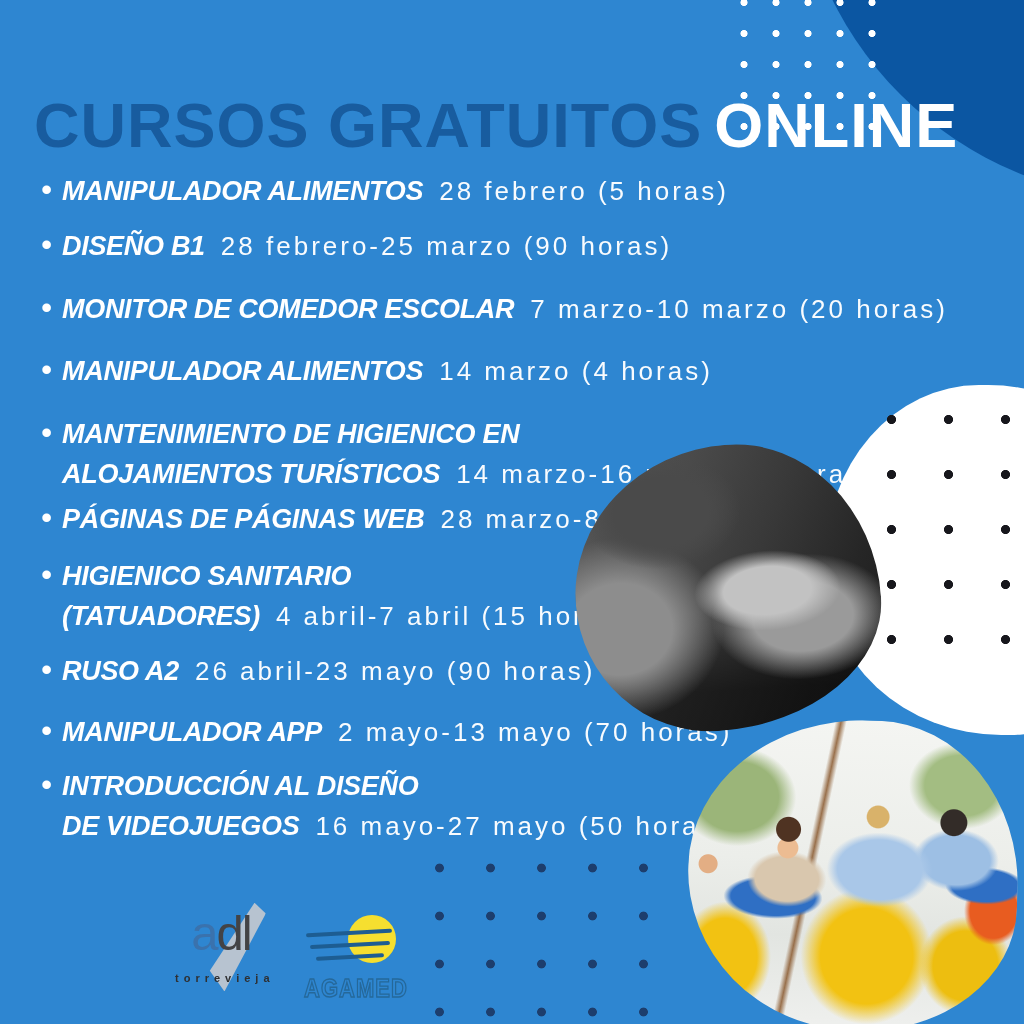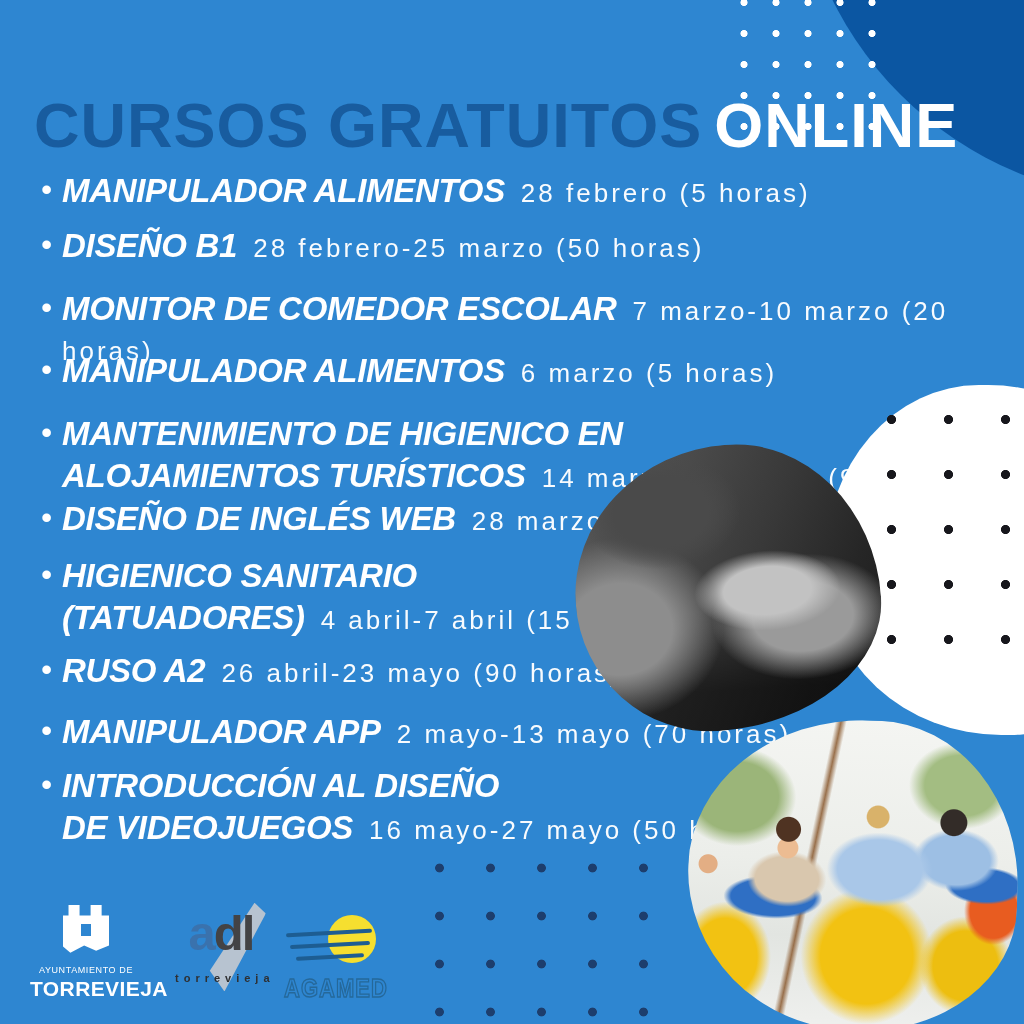--- a/index.html
+++ b/index.html
@@ -37,21 +37,21 @@
   .title{
     position:absolute;left:34px;top:50px;z-index:5;white-space:nowrap;
     font-size:63px;font-weight:700;letter-spacing:1px;line-height:1.05;
   }
   .title .t-main{color:var(--title-blue,#185C9F);}
   .title .t-highlight{color:#fff;margin-left:12px;}
   
   .course{position:absolute;left:62px;width:950px;z-index:5;line-height:36px;color:#fff;}
   .bullet{position:absolute;left:-21px;top:-1px;font-size:30px;font-weight:700;font-style:italic;}
   .cname{
-    font-size:33px;font-weight:700;font-style:italic;letter-spacing:-0.3px;
+    font-size:27px;font-weight:700;font-style:italic;letter-spacing:-0.3px;
     white-space:pre-line;
   }
   .cdate{
     font-size:26px;font-weight:400;letter-spacing:3px;margin-left:16px;
     color:rgba(255,255,255,.97);
     margin-top:16px;
   }
   
   .photo{position:absolute;overflow:hidden;}
   .photo-tattoo{
@@ -99,25 +99,25 @@
   }
   .castle-window{position:absolute;left:18px;top:19px;width:10px;height:12px;background:var(--background,#2E86D1);}
   .ayto-line1{font-size:9px;letter-spacing:.6px;margin-bottom:2px;}
   .ayto-line2{font-size:21px;font-weight:700;letter-spacing:.4px;}
   .logo-adl{left:175px;top:898px;width:92px;}
   .adl-swoosh{
     position:absolute;left:28px;top:2px;width:58px;height:92px;
     background:rgba(198,202,207,.9);transform:rotate(8deg);
     clip-path:polygon(78% 0,100% 10%,48% 100%,18% 80%);
   }
-  .adl-word{position:relative;font-size:49px;font-weight:700;letter-spacing:-2px;line-height:70px;}
+  .adl-word{position:relative;font-size:49px;font-weight:400;letter-spacing:-2px;line-height:70px;}
   .adl-a{color:var(--adl-blue,#3A72AD);}
   .adl-dl{color:var(--adl-dark,#434345);}
   .adl-sub{position:relative;font-size:11px;font-weight:700;letter-spacing:5px;color:#2e2f31;margin-top:4px;}
-  .logo-agamed{left:284px;top:905px;width:96px;text-align:right;}
+  .logo-agamed{left:304px;top:905px;width:96px;text-align:right;}
   .agamed-art{position:relative;width:96px;height:62px;margin-bottom:6px;}
   .agamed-sun{position:absolute;left:44px;top:10px;width:48px;height:48px;border-radius:50%;background:var(--agamed-yellow,#F6DF2F);}
   .wave{position:absolute;height:4px;border-radius:3px;background:var(--agamed-blue,#1D5D92);transform:rotate(-3deg);}
   .wave1{left:2px;top:26px;width:86px;}
   .wave2{left:6px;top:38px;width:80px;}
   .wave3{left:12px;top:50px;width:68px;}
   .agamed-text{
     display:inline-block;font-size:22px;font-weight:700;letter-spacing:1px;
     color:transparent;-webkit-text-stroke:1.2px #25689A;transform:scaleY(1.2);transform-origin:top;
   }
@@ -129,34 +129,34 @@
 
   <div class="circle-dark"></div>
   <div class="dots-top"></div>
 
   <h1 class="title"><span class="t-main">CURSOS GRATUITOS</span><span class="t-highlight">ONLINE</span></h1>
 
   <div class="course" style="top:173px">
     <span class="bullet">•</span><span class="cname">MANIPULADOR ALIMENTOS</span><span class="cdate">28 febrero (5 horas)</span>
   </div>
   <div class="course" style="top:228px">
-    <span class="bullet">•</span><span class="cname">DISEÑO B1</span><span class="cdate">28 febrero-25 marzo (50 horas)</span>
+    <span class="bullet">•</span><span class="cname">DISEÑO B1</span><span class="cdate">28 febrero-25 marzo (90 horas)</span>
   </div>
   <div class="course" style="top:291px">
     <span class="bullet">•</span><span class="cname">MONITOR DE COMEDOR ESCOLAR</span><span class="cdate">7 marzo-10 marzo (20 horas)</span>
   </div>
   <div class="course" style="top:353px">
-    <span class="bullet">•</span><span class="cname">MANIPULADOR ALIMENTOS</span><span class="cdate">6 marzo (5 horas)</span>
+    <span class="bullet">•</span><span class="cname">MANIPULADOR ALIMENTOS</span><span class="cdate">14 marzo (4 horas)</span>
   </div>
   <div class="course" style="top:416px">
     <span class="bullet">•</span><span class="cname">MANTENIMIENTO DE HIGIENICO EN
 ALOJAMIENTOS TURÍSTICOS</span><span class="cdate">14 marzo-16 marzo (9 horas)</span>
   </div>
   <div class="course" style="top:501px">
-    <span class="bullet">•</span><span class="cname">DISEÑO DE INGLÉS WEB</span><span class="cdate">28 marzo-8 abril (50 horas)</span>
+    <span class="bullet">•</span><span class="cname">PÁGINAS DE PÁGINAS WEB</span><span class="cdate">28 marzo-8 abril (50 horas)</span>
   </div>
   <div class="course" style="top:558px">
     <span class="bullet">•</span><span class="cname">HIGIENICO SANITARIO
 (TATUADORES)</span><span class="cdate">4 abril-7 abril (15 horas)</span>
   </div>
   <div class="course" style="top:653px">
     <span class="bullet">•</span><span class="cname">RUSO A2</span><span class="cdate">26 abril-23 mayo (90 horas)</span>
   </div>
   <div class="course" style="top:714px">
     <span class="bullet">•</span><span class="cname">MANIPULADOR APP</span><span class="cdate">2 mayo-13 mayo (70 horas)</span>
@@ -167,27 +167,20 @@
   </div>
 
   <div class="blob-white"></div>
   <div class="dots-black"></div>
 
   <div class="photo photo-tattoo"></div>
   <div class="photo photo-children"></div>
 
   <div class="dots-navy"></div>
 
-  <div class="logo logo-torrevieja">
-    <div class="castle">
-        <div class="castle-window"></div>
-      </div>
-    <div class="ayto-line1">AYUNTAMIENTO DE</div>
-    <div class="ayto-line2">TORREVIEJA</div>
-  </div>
 
   <div class="logo logo-adl">
     <div class="adl-swoosh"></div>
     <div class="adl-word"><span class="adl-a">a</span><span class="adl-dl">dl</span></div>
     <div class="adl-sub">torrevieja</div>
   </div>
 
   <div class="logo logo-agamed">
     <div class="agamed-art">
       <div class="agamed-sun"></div>

